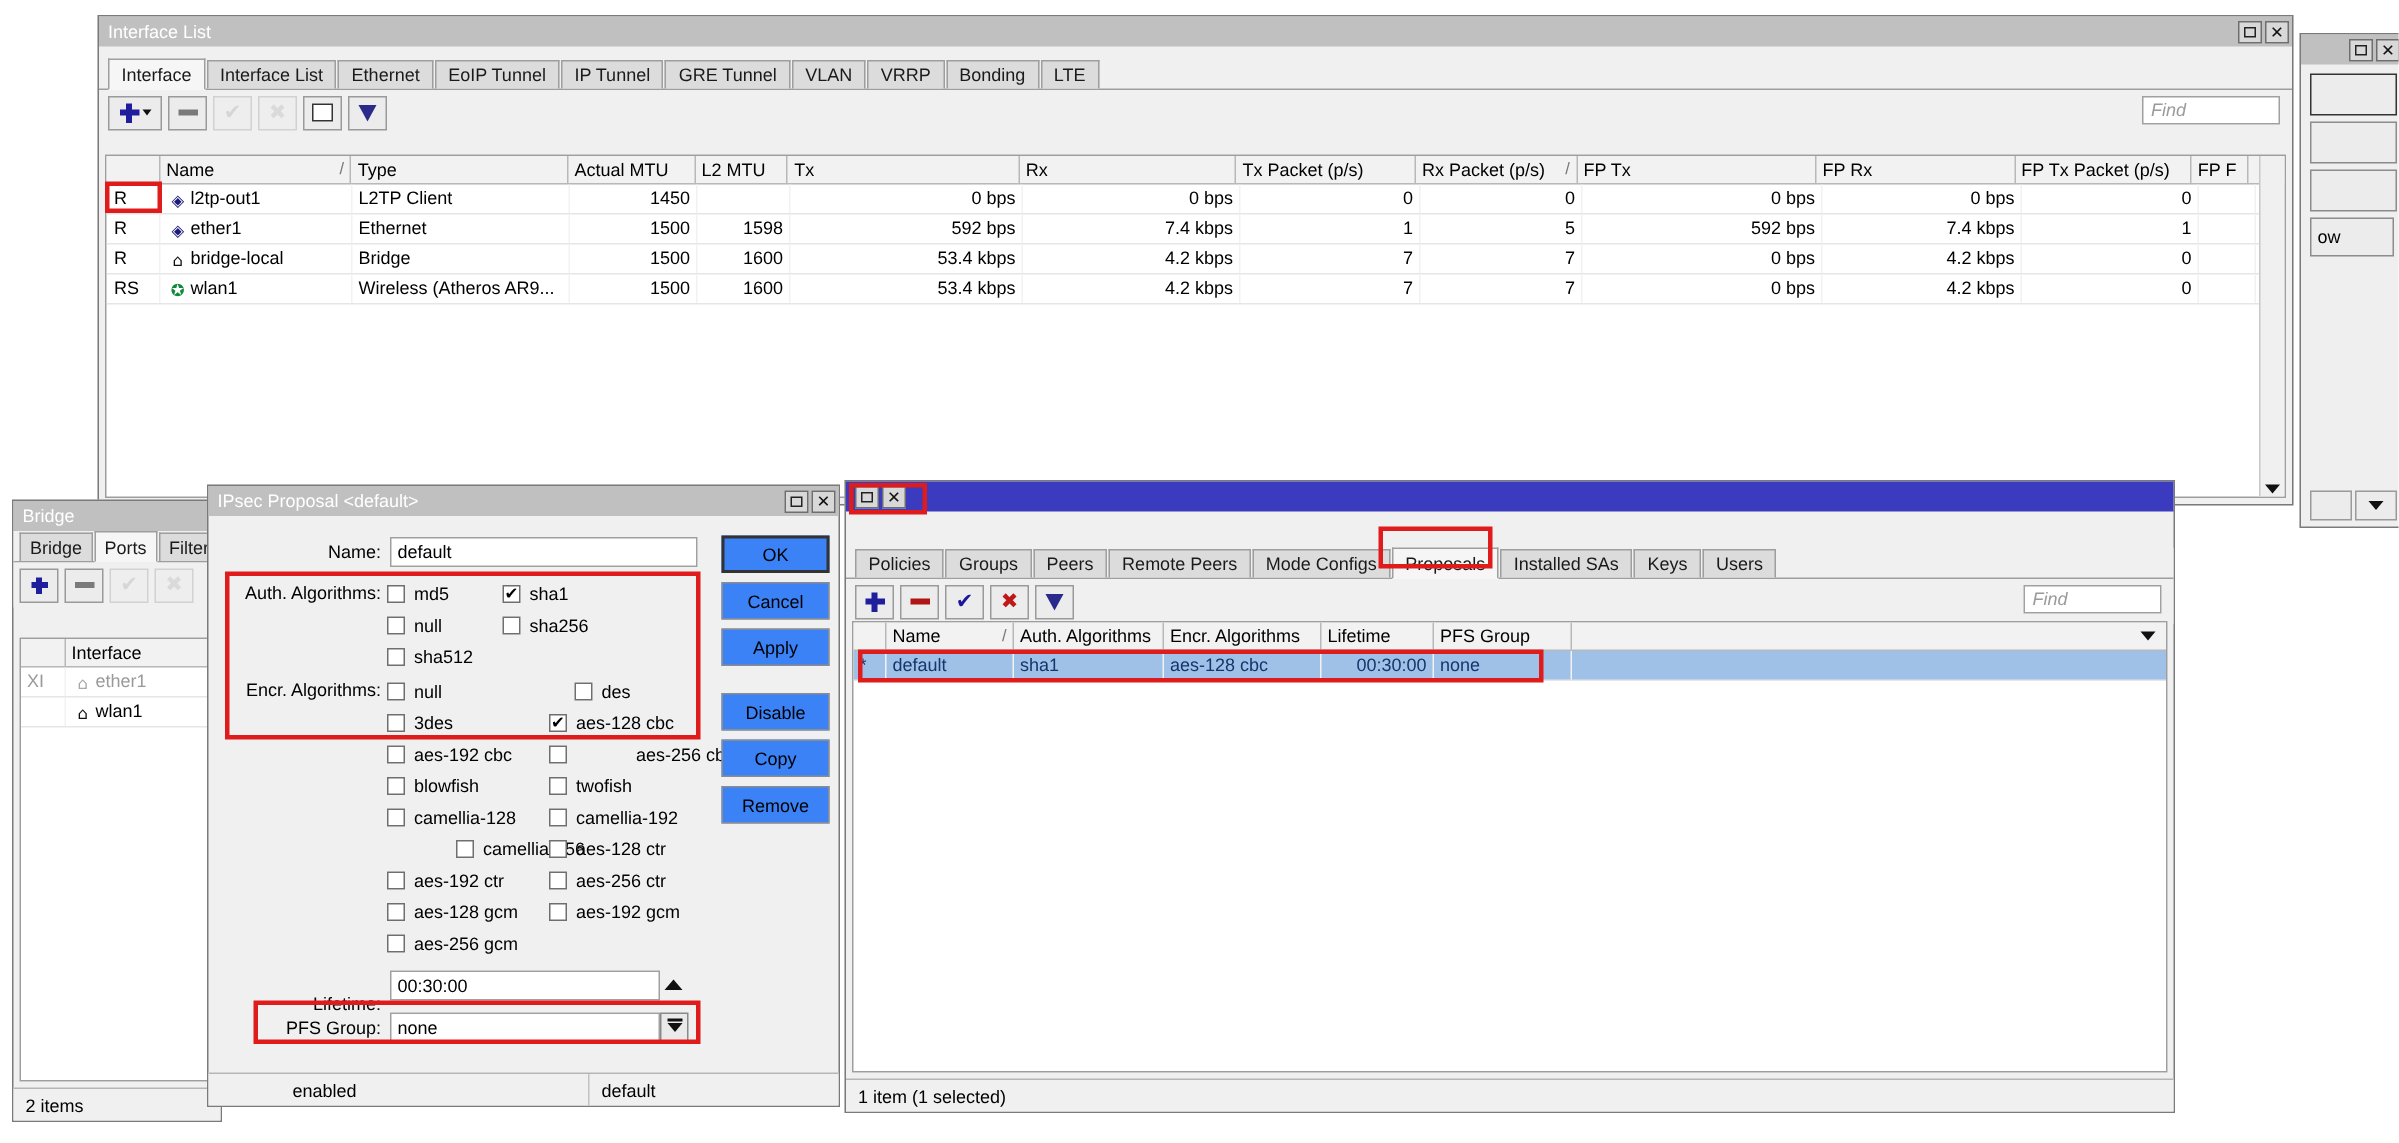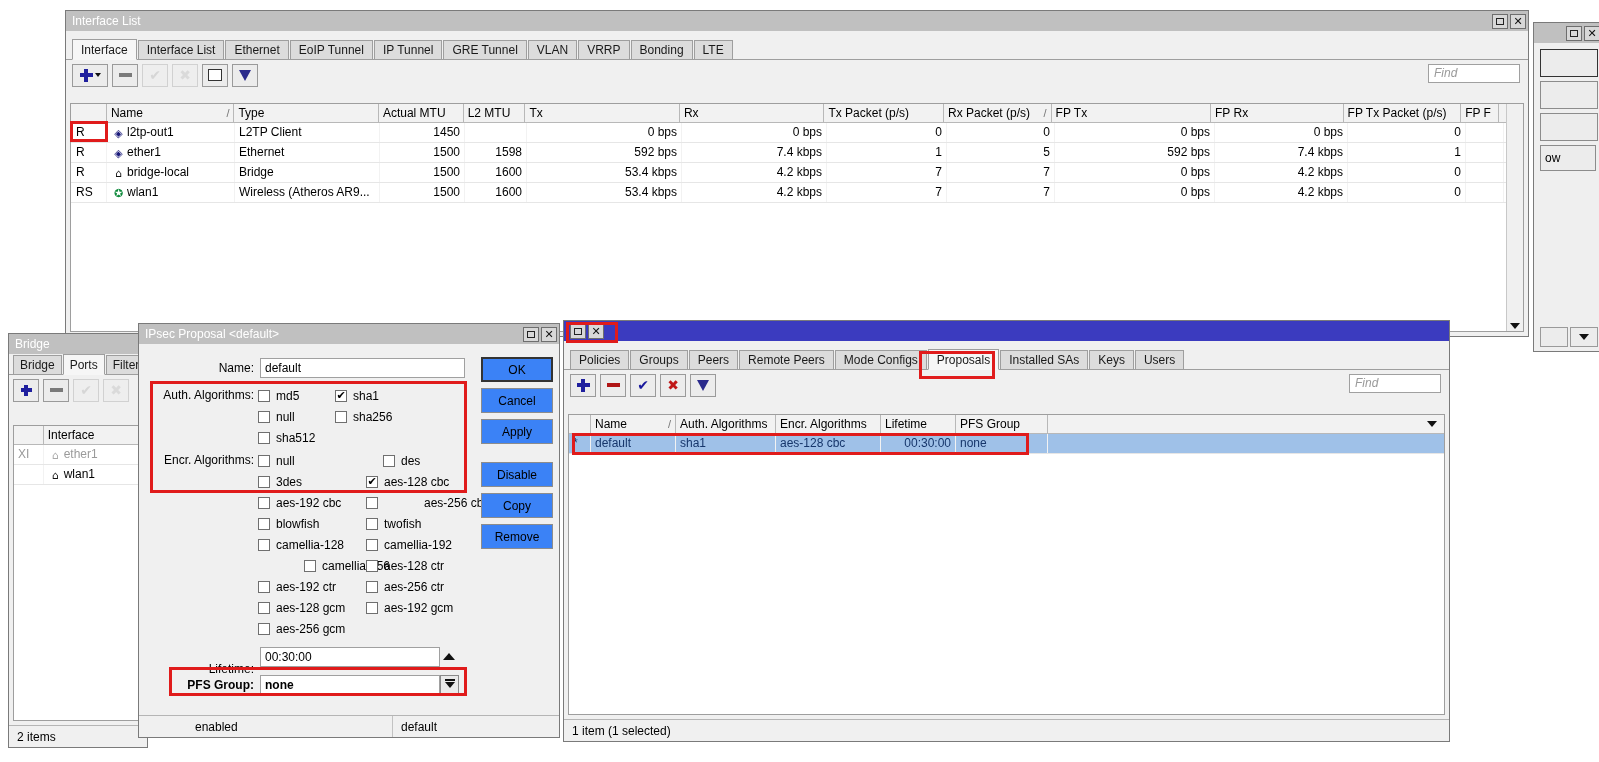--- a/index.html
+++ b/index.html
@@ -504,21 +504,21 @@
       </div>
 
       <div class="field-row" style="position:absolute; left:0; top:302px; width:330px;">
         <div class="flabel" style="width:115px;margin-top:24px;">Lifetime:</div>
         <div class="finput" style="width:180px;">00:30:00</div>
         <div class="spin">
           <div class="spin-arrow-up"></div>
         </div>
       </div>
 
-      <div class="field-row" style="position:absolute; left:0; top:330px; width:330px;font-weight:bold;">
+      <div class="field-row" style="position:absolute; left:0; top:330px; width:330px;">
         <div class="flabel" style="width:115px;">PFS Group:</div>
         <div class="finput" style="width:180px;">none</div>
         <div class="dropbtn">
           <div class="dd-arrow"></div>
         </div>
       </div>
 
       <div style="position:absolute; left:342px; top:13px;">
         <div class="dbtn default">OK</div>
         <div class="dbtn">Cancel</div>
@@ -543,21 +543,21 @@
 
     <div class="titlebar active">
       <div class="winbtns">
         <div class="wbtn">
             <div class="sq"></div>
           </div>
         <div class="wbtn">✕</div>
       </div>
     </div>
 
-    <div class="tabstrip" style="margin-top:8px;">
+    <div class="tabstrip" style="margin-top:24px;">
       <div class="tab">Policies</div>
       <div class="tab">Groups</div>
       <div class="tab">Peers</div>
       <div class="tab">Remote Peers</div>
       <div class="tab">Mode Configs</div>
       <div class="tab sel">Proposals</div>
       <div class="tab">Installed SAs</div>
       <div class="tab">Keys</div>
       <div class="tab">Users</div>
     </div>

